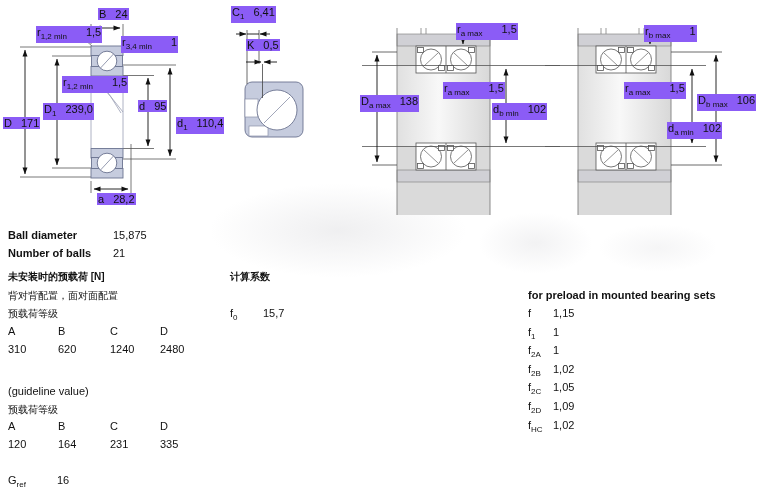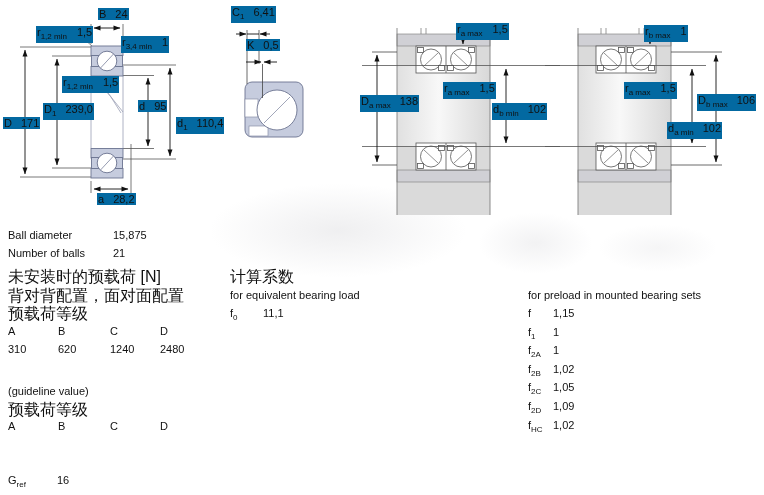--- a/index.html
+++ b/index.html
@@ -1,25 +1,25 @@
 <!DOCTYPE html>
 <html><head>
 <meta charset="utf-8">
 <style>
   html,body{margin:0;padding:0;background:#fff}
   .page{position:relative;width:764px;height:495px;background:#fff;overflow:hidden;
         font-family:"Liberation Sans","DejaVu Sans",sans-serif;color:#111}
   svg{position:absolute;left:0;top:0}
   .t{position:absolute;white-space:nowrap;font-size:11px;line-height:13px}
-  .b{font-weight:400}
-  .cjk{font-size:16px}
-  .dim{position:absolute;white-space:nowrap;font-size:11px;line-height:12px;background:#0369a1;padding:0 1px}
+  .b{font-weight:700}
+  .cjk{font-size:10px}
+  .dim{position:absolute;white-space:nowrap;font-size:11px;line-height:12px;background:#8b5cf6;padding:0 1px}
   .dim sub{font-size:8px}
   .dim .v{margin-left:9px}
-  .dim .vg{margin-left:10px}
+  .dim .vg{margin-left:19px}
   .row4{position:absolute;display:grid;grid-template-columns:50px 52px 50px 60px;font-size:11px}
   .frow sub{font-size:8px}
   .wm{position:absolute;border-radius:50%;pointer-events:none}
   .wm1{left:208px;top:183px;width:260px;height:95px;background:radial-gradient(ellipse,rgba(175,175,182,0.20),rgba(255,255,255,0) 70%)}
   .wm2{left:478px;top:212px;width:115px;height:62px;background:radial-gradient(ellipse,rgba(175,175,182,0.16),rgba(255,255,255,0) 70%)}
   .wm3{left:598px;top:224px;width:120px;height:48px;background:radial-gradient(ellipse,rgba(175,175,182,0.12),rgba(255,255,255,0) 70%)}
 </style>
 </head>
 <body>
 
@@ -241,28 +241,33 @@
   </div>
 
   <div class="t" style="left:8px;top:385px">(guideline value)</div>
   <div class="t cjk" style="left:8px;top:403px">预载荷等级</div>
   <div class="row4" style="left:8px;top:420px">
     <span>A</span>
     <span>B</span>
     <span>C</span>
     <span>D</span>
   </div>
+  <div class="row4" style="left:8px;top:438px">
+    <span>120</span>
+    <span>164</span>
+    <span>231</span>
+    <span>335</span>
+  </div>
 
   <div class="t frow" style="left:8px;top:474px"><span>G</span><sub>ref</sub></div>
   <div class="t" style="left:57px;top:474px">16</div>
 
   <div class="t b cjk" style="left:230px;top:270px">计算系数</div>
-  <div class="t b" style="left:230px;top:289px">for equivalent bearing load</div>
   <div class="t frow" style="left:230px;top:307px"><span>f</span><sub>0</sub></div>
-  <div class="t" style="left:263px;top:307px">11,1</div>
+  <div class="t" style="left:263px;top:307px">15,7</div>
 
   <div class="t b" style="left:528px;top:289px">for preload in mounted bearing sets</div>
 
   <div class="t frow" style="left:528px;top:307px"><span>f</span><sub></sub></div>
   <div class="t" style="left:553px;top:307px">1,15</div>
 
   <div class="t frow" style="left:528px;top:326px"><span>f</span><sub>1</sub></div>
   <div class="t" style="left:553px;top:326px">1</div>
 
   <div class="t frow" style="left:528px;top:344px"><span>f</span><sub>2A</sub></div>

